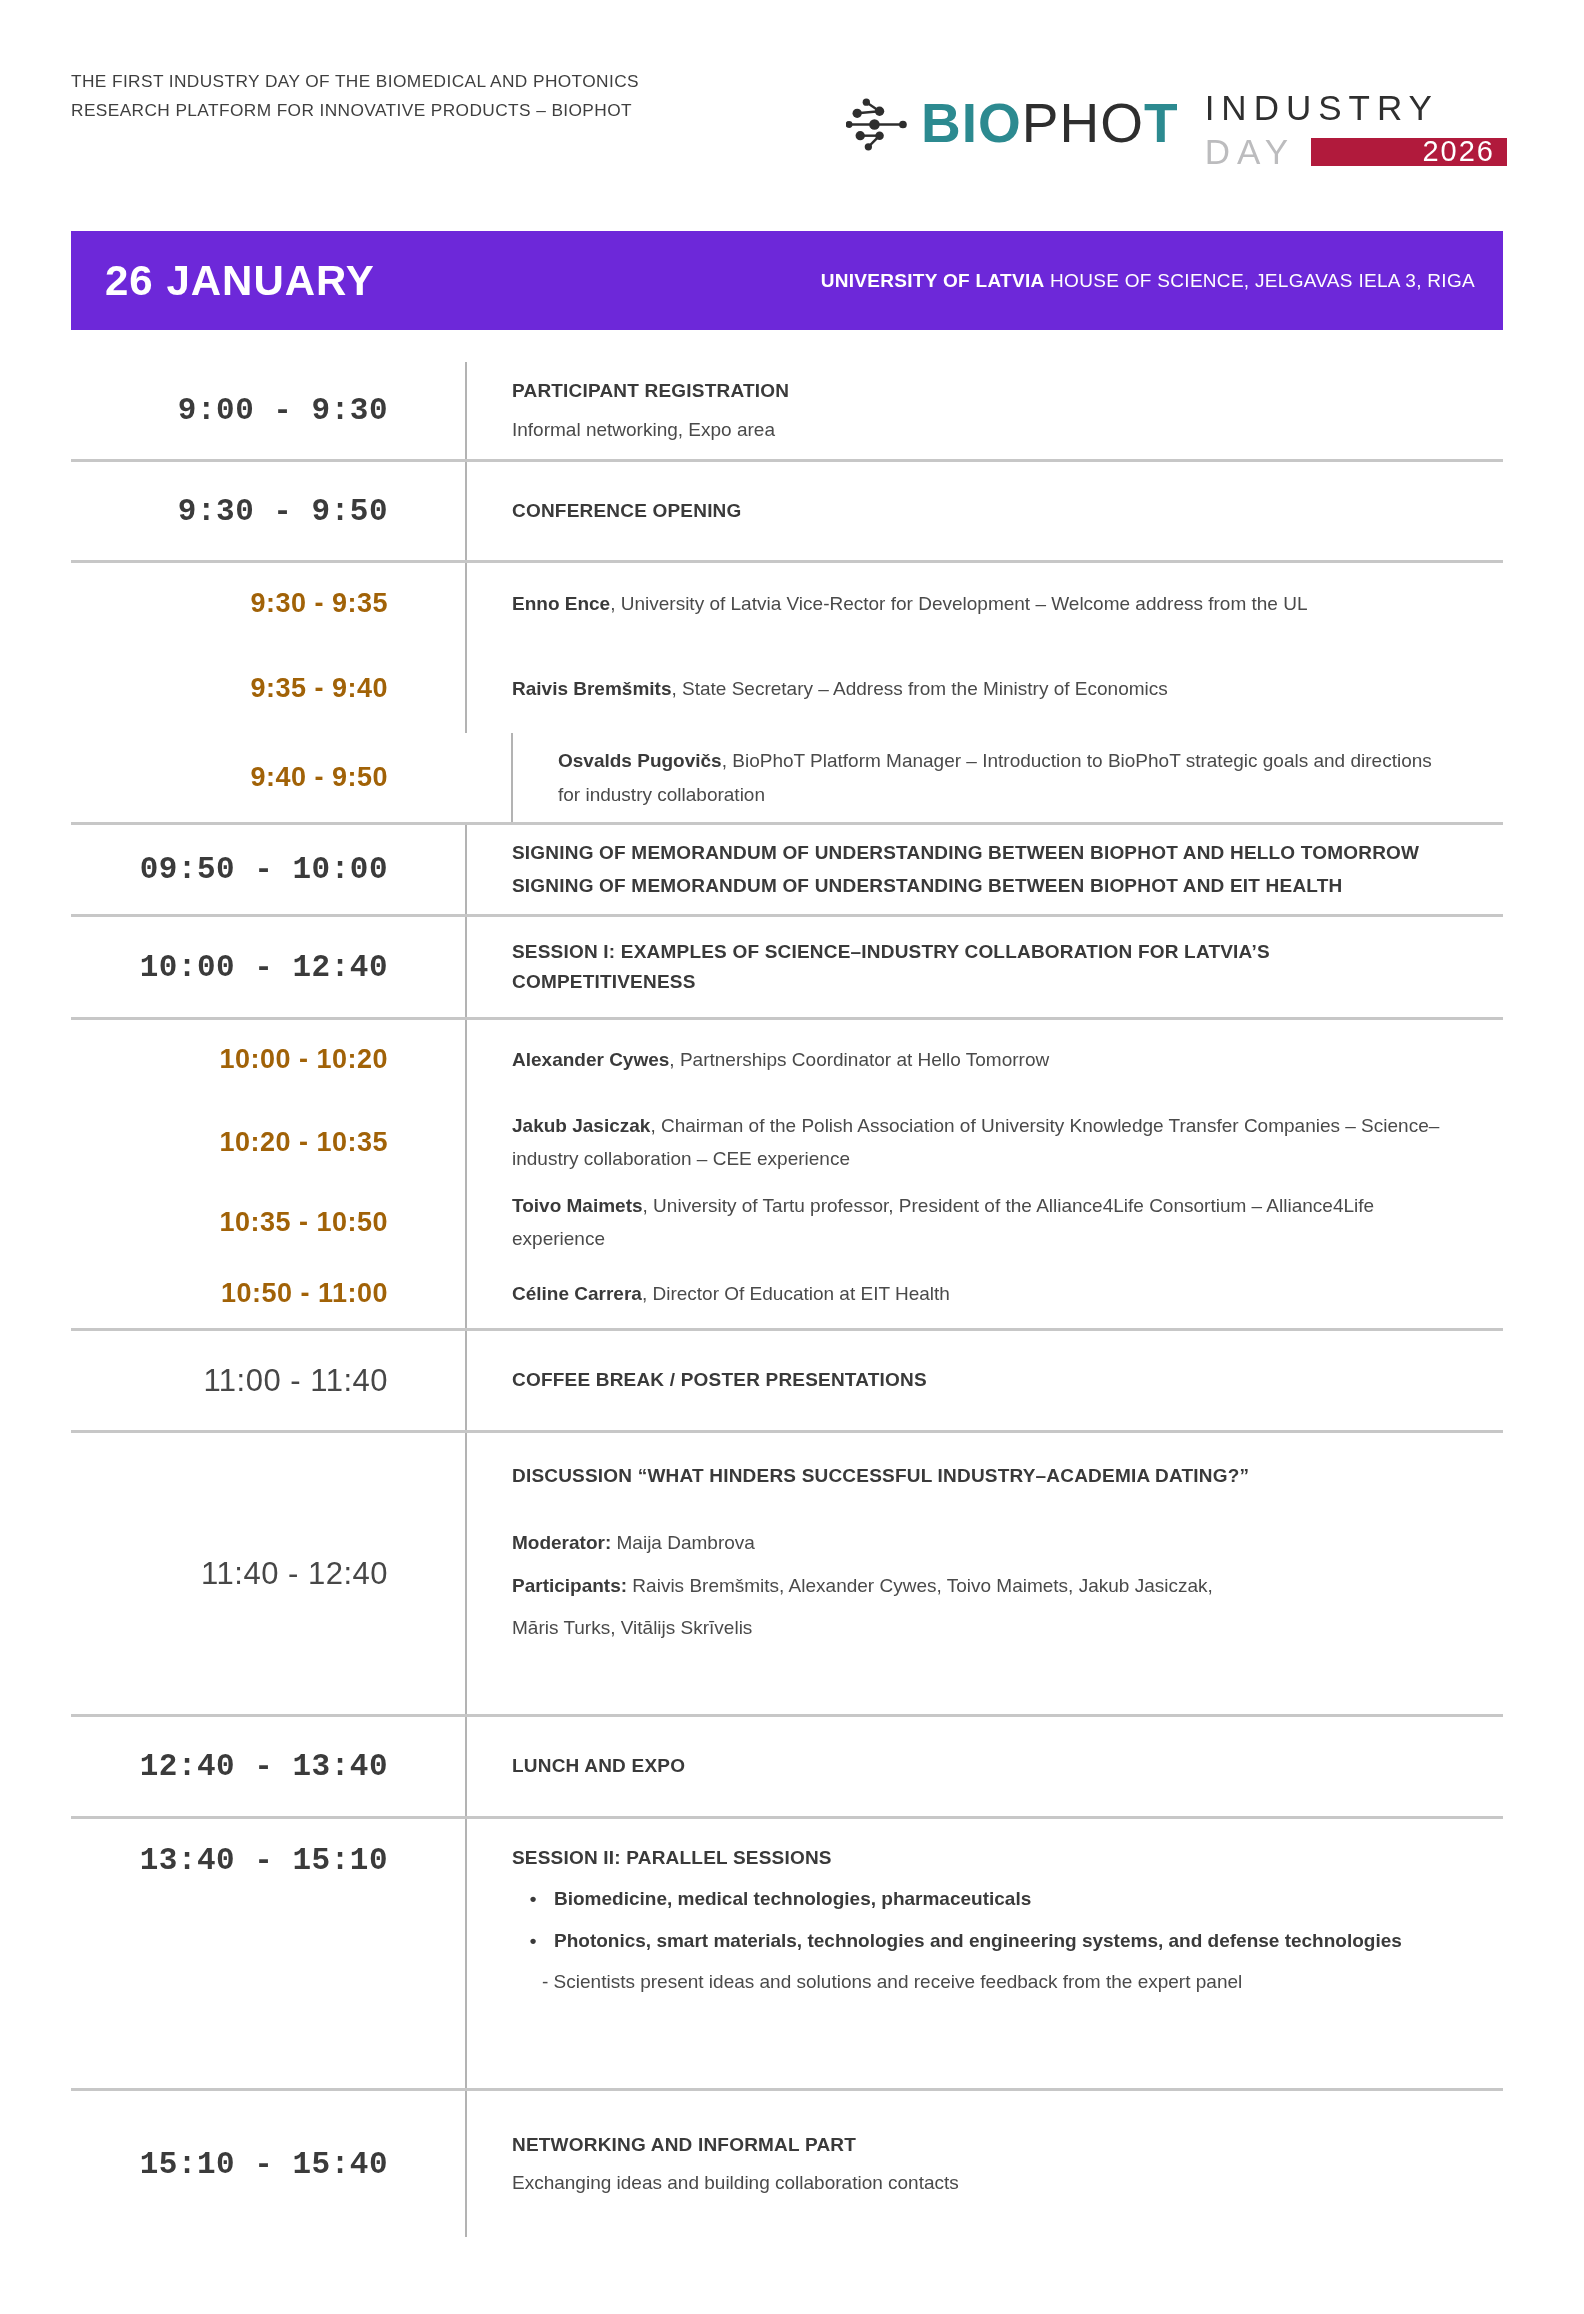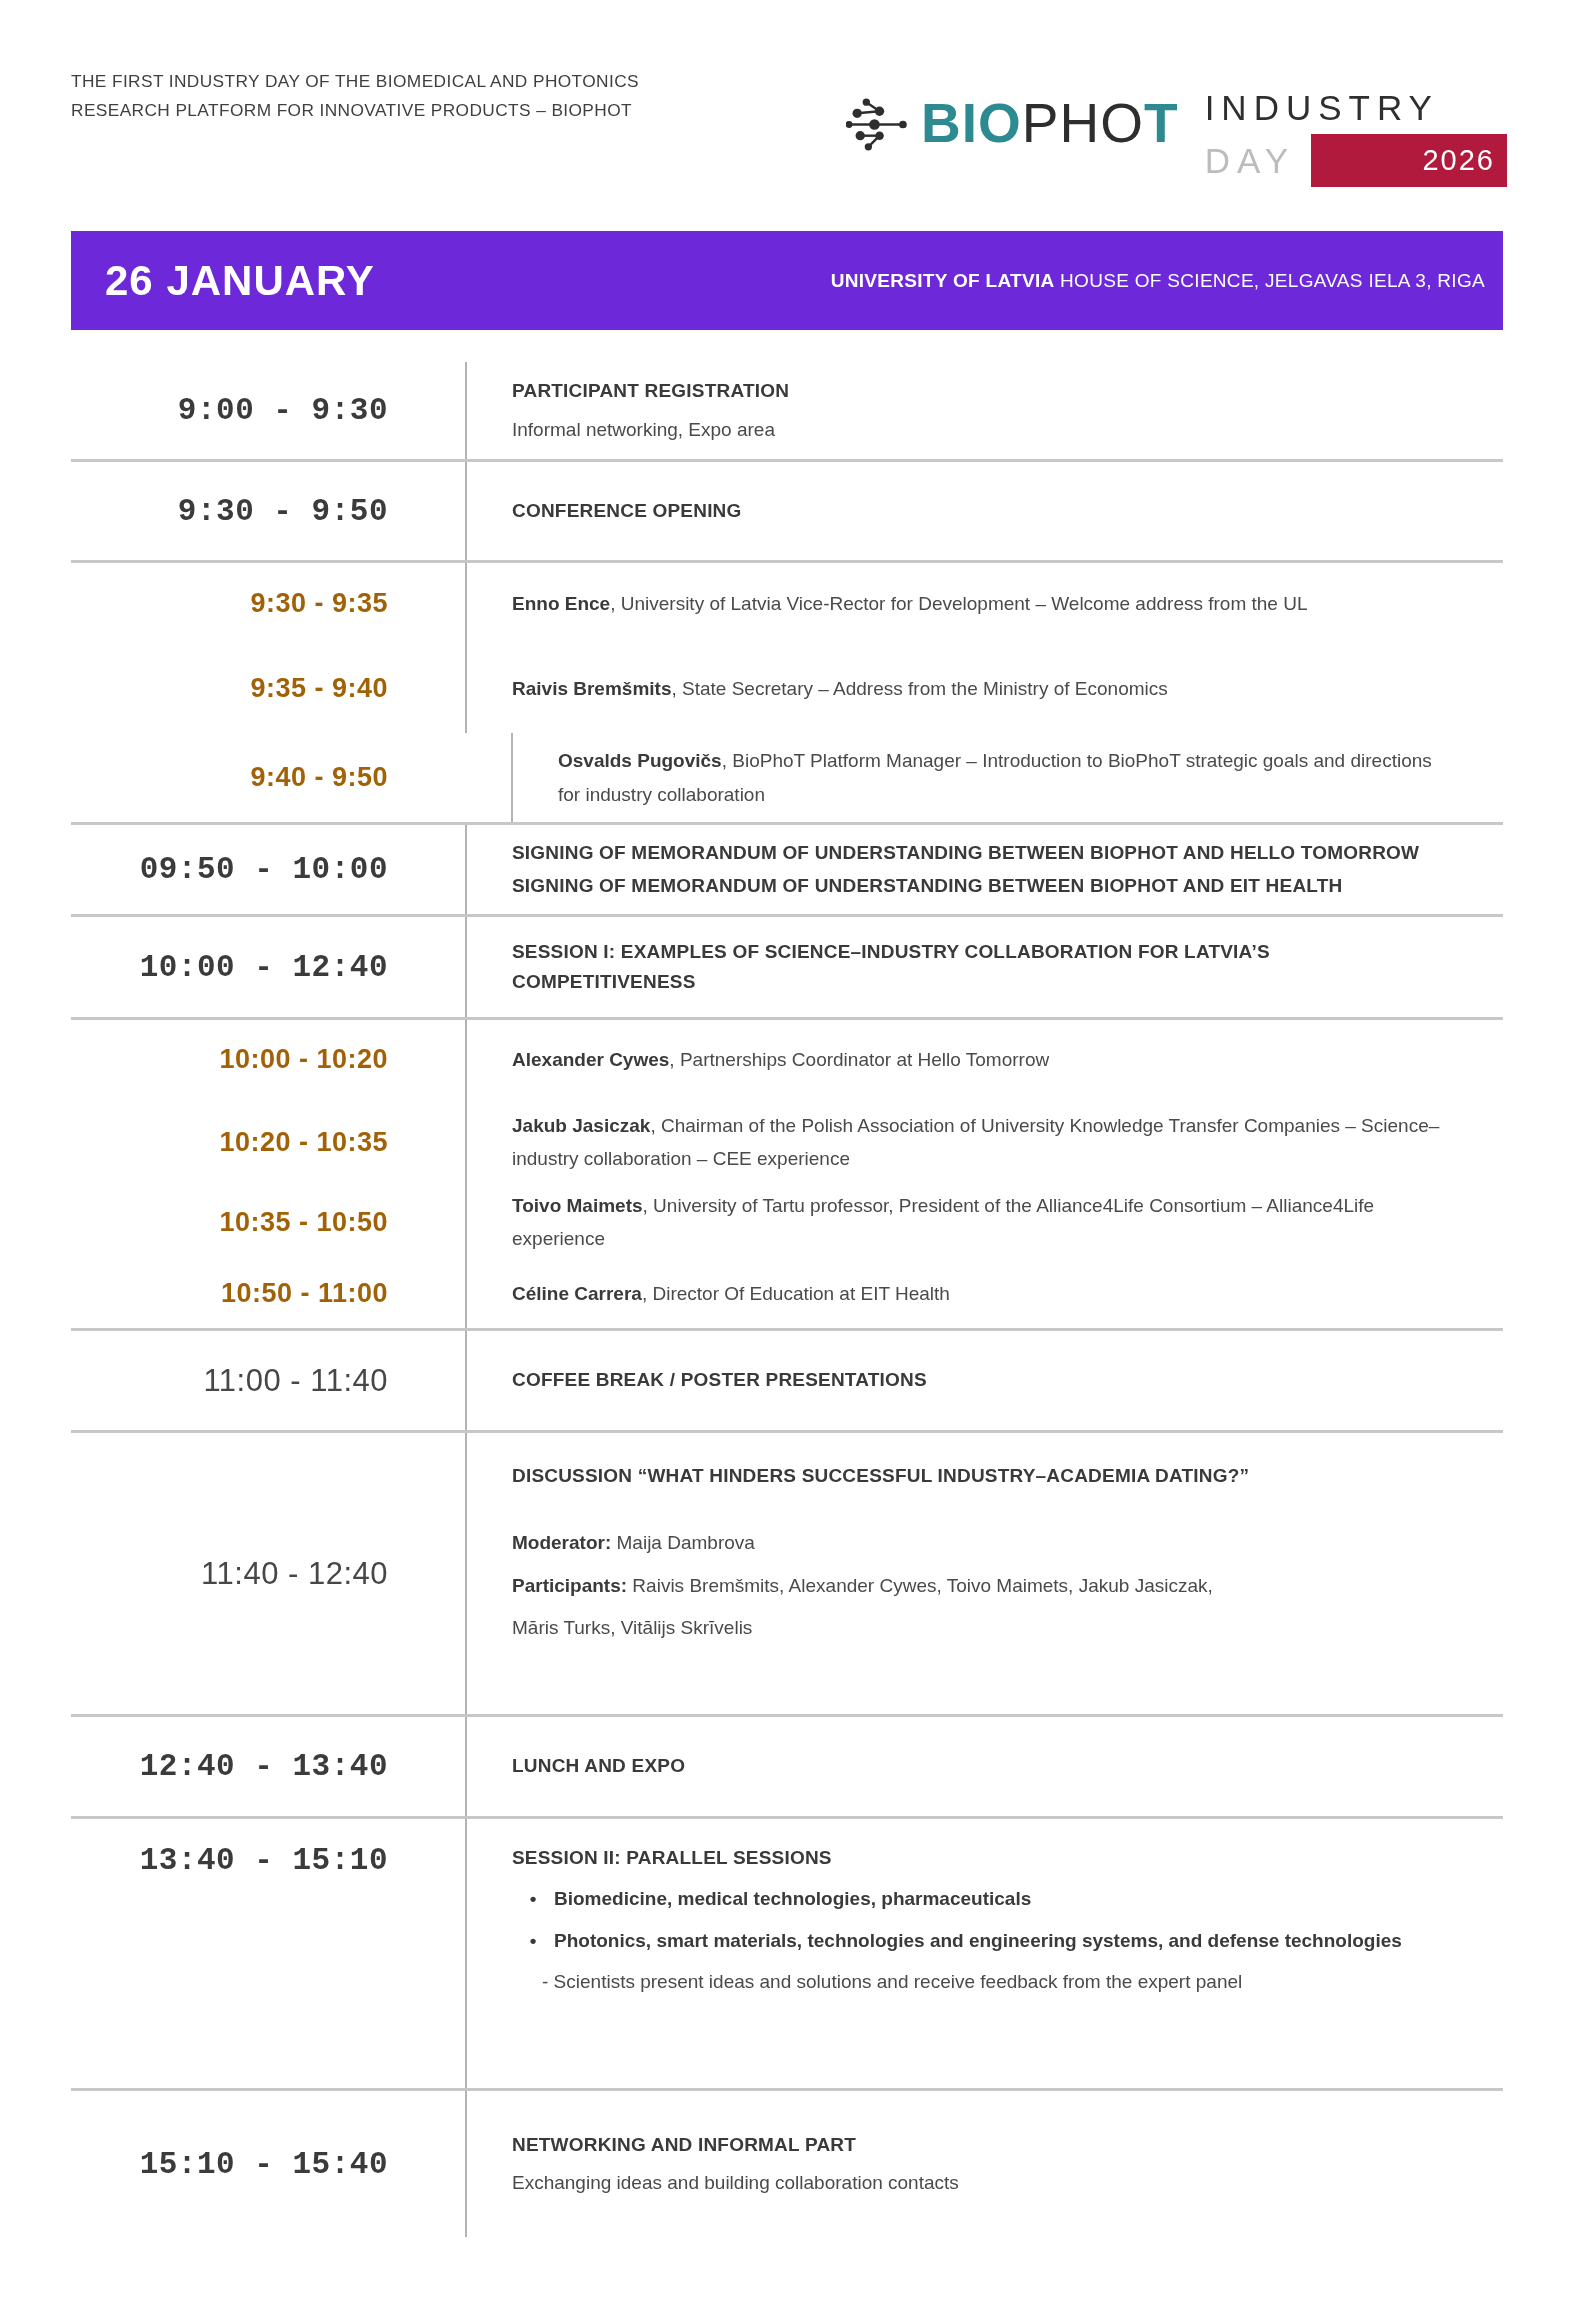--- a/index.html
+++ b/index.html
@@ -12,26 +12,26 @@
   .tagline{margin-top:67px;font-size:17.3px;line-height:1.7;letter-spacing:0.4px;color:#3f3f3f;}
   .logo-block{margin-top:80px;display:flex;align-items:flex-start;}
   .molecule{width:61px;height:61px;margin-top:14px;}
   .wordmark{font-size:55px;font-weight:700;letter-spacing:1px;margin-left:14px;margin-top:16px;line-height:1;}
   .wm-teal{color:#2c8a90;font-weight:700;}
   .wm-dark{color:#2e2e2e;font-weight:400;}
   .industry-day{margin-left:26px;margin-top:10px;}
   .industry{font-size:35px;font-weight:400;color:#2f2f2f;letter-spacing:7px;line-height:1;}
   .day-row{display:flex;align-items:center;margin-top:9px;}
   .day{font-size:35px;font-weight:400;color:#bcbcbe;letter-spacing:7px;line-height:1;}
-  .year-box{margin-left:16px;background:#b11a3c;width:196px;height:53px;display:flex;align-items:center;justify-content:flex-end;}
+  .year-box{margin-left:16px;background:#b11a3c;width:196px;height:28px;display:flex;align-items:center;justify-content:flex-end;}
   .year-box span{color:#ffffff;font-size:29px;letter-spacing:2px;padding-right:12px;}
   
   .banner{margin:0 81px 0 71px;height:99px;background:#6d28d9;display:flex;align-items:center;}
   .banner-date{margin-left:34px;font-size:42px;font-weight:700;color:#ffffff;letter-spacing:1px;}
-  .banner-venue{margin-left:auto;margin-right:18px;font-size:19px;color:#ffffff;letter-spacing:0.3px;}
+  .banner-venue{margin-left:auto;margin-right:28px;font-size:19px;color:#ffffff;letter-spacing:0.3px;}
   .banner-venue b{font-weight:700;}
   
   .schedule{margin:32px 81px 0 71px;}
   .row{display:flex;align-items:stretch;}
   .cell-time{width:394px;flex:none;box-sizing:border-box;padding-right:77px;text-align:right;
              display:flex;flex-direction:column;justify-content:center;}
   .cell-content{flex:1;box-sizing:border-box;border-left:2px solid #b3b3b3;
                 padding-left:45px;padding-right:50px;
                 display:flex;flex-direction:column;justify-content:center;}
   .row-top .cell-time,.row-top .cell-content{justify-content:flex-start;padding-top:24px;}

